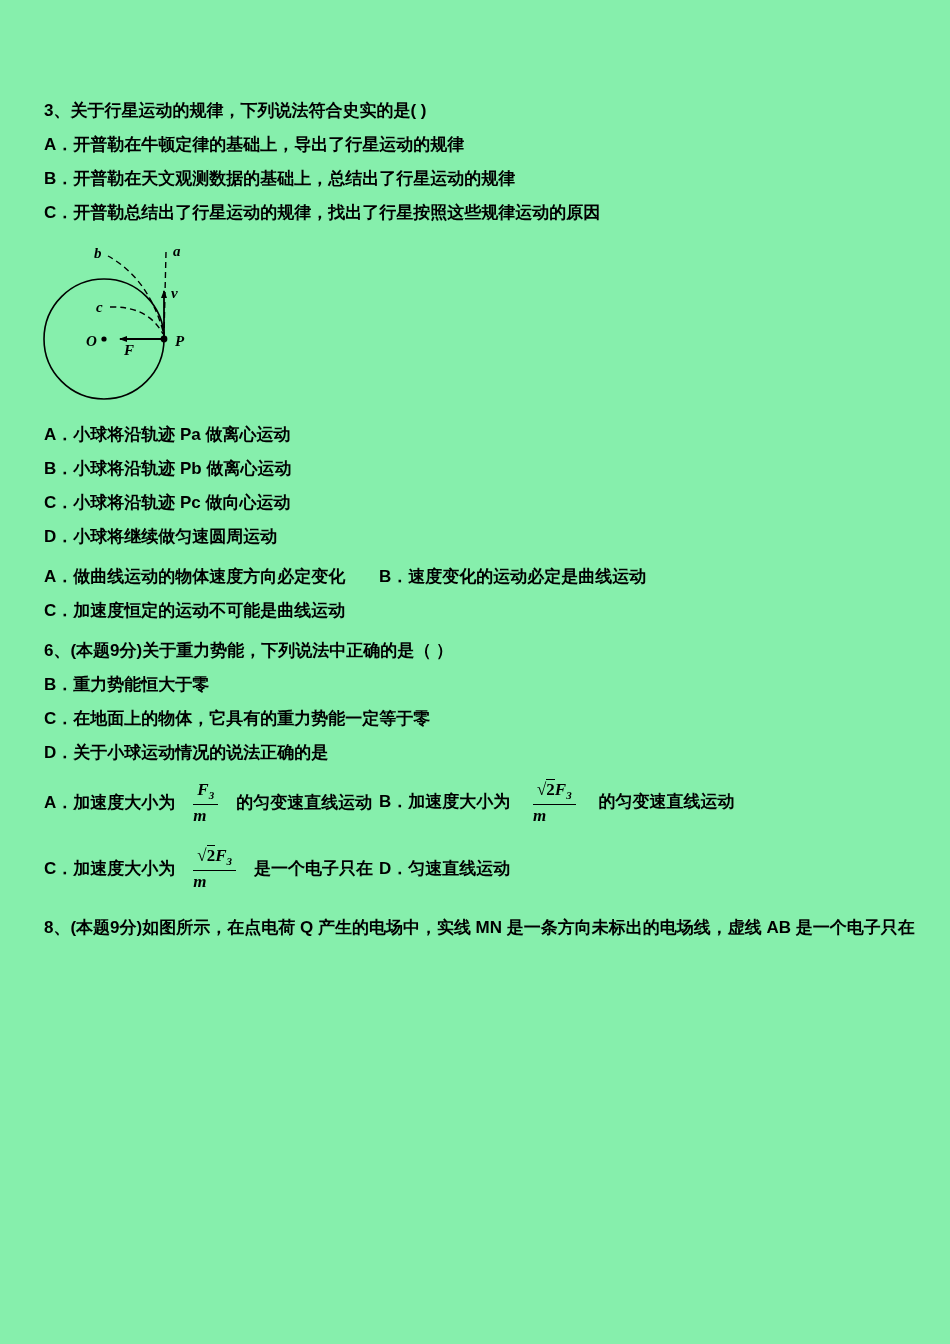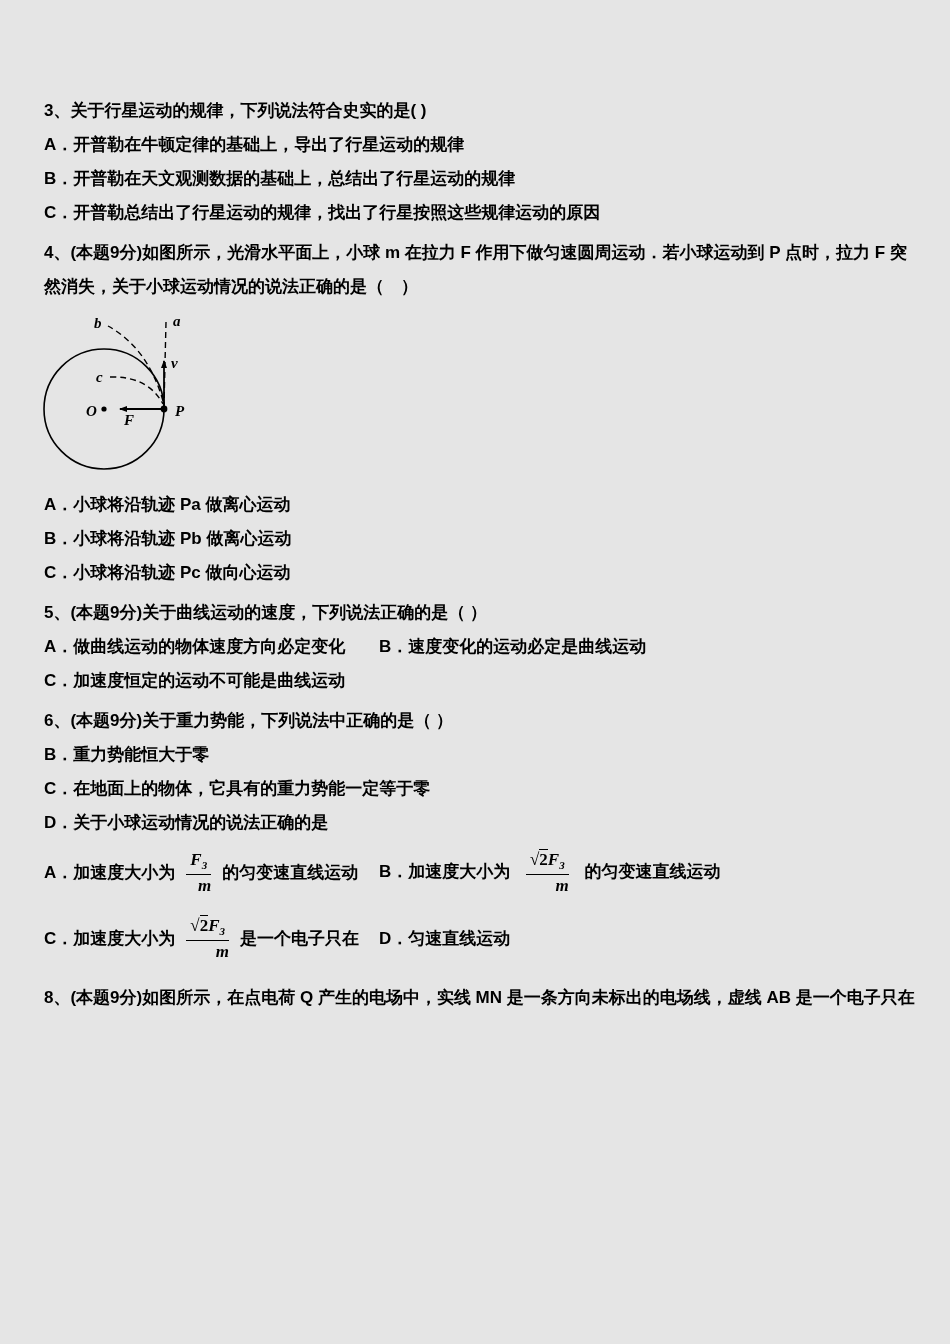--- a/index.html
+++ b/index.html
@@ -1,21 +1,21 @@
 <!DOCTYPE html>
 <html><head>
 <meta charset="utf-8">
 <style>
   html, body { margin:0; padding:0; background:#ffffff; }
   .page {
     position: relative;
     width: 950px;
     height: 1344px;
     margin: 0 auto;
-    background: #e5e5e5;
+    background: #86efac;
     color: #000000;
     font-family: "Liberation Sans", sans-serif;
     font-weight: 600;
     font-size: 17px;
     box-sizing: border-box;
     padding: 94px 32px 0 44px;
     overflow: hidden;
   }
   .ln { line-height: 34px; }
   .question { margin: 0 0 6px 0; }
@@ -30,23 +30,23 @@
     font-style: italic;
     font-weight: bold;
     font-size: 15px;
   }
   
   .opt-frac-row { margin: 10px 0 20px 0; display: flex; align-items: center; }
   .opt-frac-row .col1 { display: flex; align-items: center; }
   .frac {
     display: inline-block;
     vertical-align: middle;
-    text-align: right;
+    text-align: left;
     font-family: "Liberation Serif", serif;
-    margin: 0 11px;
+    margin: 0 18px;
     line-height: 1.15;
     font-size: 17px;
   }
   .frac .num { display: block; border-bottom: 1.5px solid #000; padding: 0 4px 2px 4px; }
   .frac .den { display: block; padding-top: 1px; font-style: italic; }
   .fvar { font-style: italic; }
   .sqrt-sym { font-style: normal; }
   .radicand { font-style: normal; border-top: 1.5px solid #000; }
   .fsub { font-size: 11px; vertical-align: sub; }
   svg text { font-family: "Liberation Serif", serif; }
@@ -57,21 +57,20 @@
 <div class="page">
 
   <div class="question">
     <div class="ln stem">3、关于行星运动的规律，下列说法符合史实的是(      )</div>
     <div class="ln">A．开普勒在牛顿定律的基础上，导出了行星运动的规律</div>
     <div class="ln">B．开普勒在天文观测数据的基础上，总结出了行星运动的规律</div>
     <div class="ln">C．开普勒总结出了行星运动的规律，找出了行星按照这些规律运动的原因</div>
   </div>
 
   <div class="question">
-    <div class="ln stem">4、(本题9分)如图所示，光滑水平面上，小球 m 在拉力 F 作用下做匀速圆周运动．若小球运动到 P 点时，拉力 F 突然消失，关于小球运动情况的说法正确的是（　）</div>
 
     <div class="figwrap">
       <svg width="230" height="178" viewBox="0 0 230 178">
         <defs>
           <marker id="arr" markerWidth="10" markerHeight="8" refX="7" refY="3" orient="auto" markerUnits="userSpaceOnUse">
             <path d="M0,0 L8,3 L0,6 Z" fill="#000"></path>
           </marker>
         </defs>
 
         <circle cx="68" cy="103" r="60" fill="none" stroke="#000" stroke-width="1.6"></circle>
@@ -96,24 +95,24 @@
         <text class="figlabel" x="135" y="62">v</text>
         <text class="figlabel" x="88" y="119">F</text>
         <text class="figlabel" x="50" y="110">O</text>
         <text class="figlabel" x="139" y="110">P</text>
       </svg>
     </div>
 
     <div class="ln">A．小球将沿轨迹 Pa 做离心运动</div>
     <div class="ln">B．小球将沿轨迹 Pb 做离心运动</div>
     <div class="ln">C．小球将沿轨迹 Pc 做向心运动</div>
+    <div class="ln">D．小球将继续做匀速圆周运动</div>
   </div>
 
   <div class="question">
-    <div class="ln stem">5、(本题9分)关于曲线运动的速度，下列说法正确的是（     ）</div>
     <div class="ln cols">
       <span class="col1">A．做曲线运动的物体速度方向必定变化</span>
       <span class="col2">B．速度变化的运动必定是曲线运动</span>
     </div>
     <div class="ln cols">
       <span class="col1">C．加速度恒定的运动不可能是曲线运动</span>
     </div>
   </div>
 
   <div class="question">

